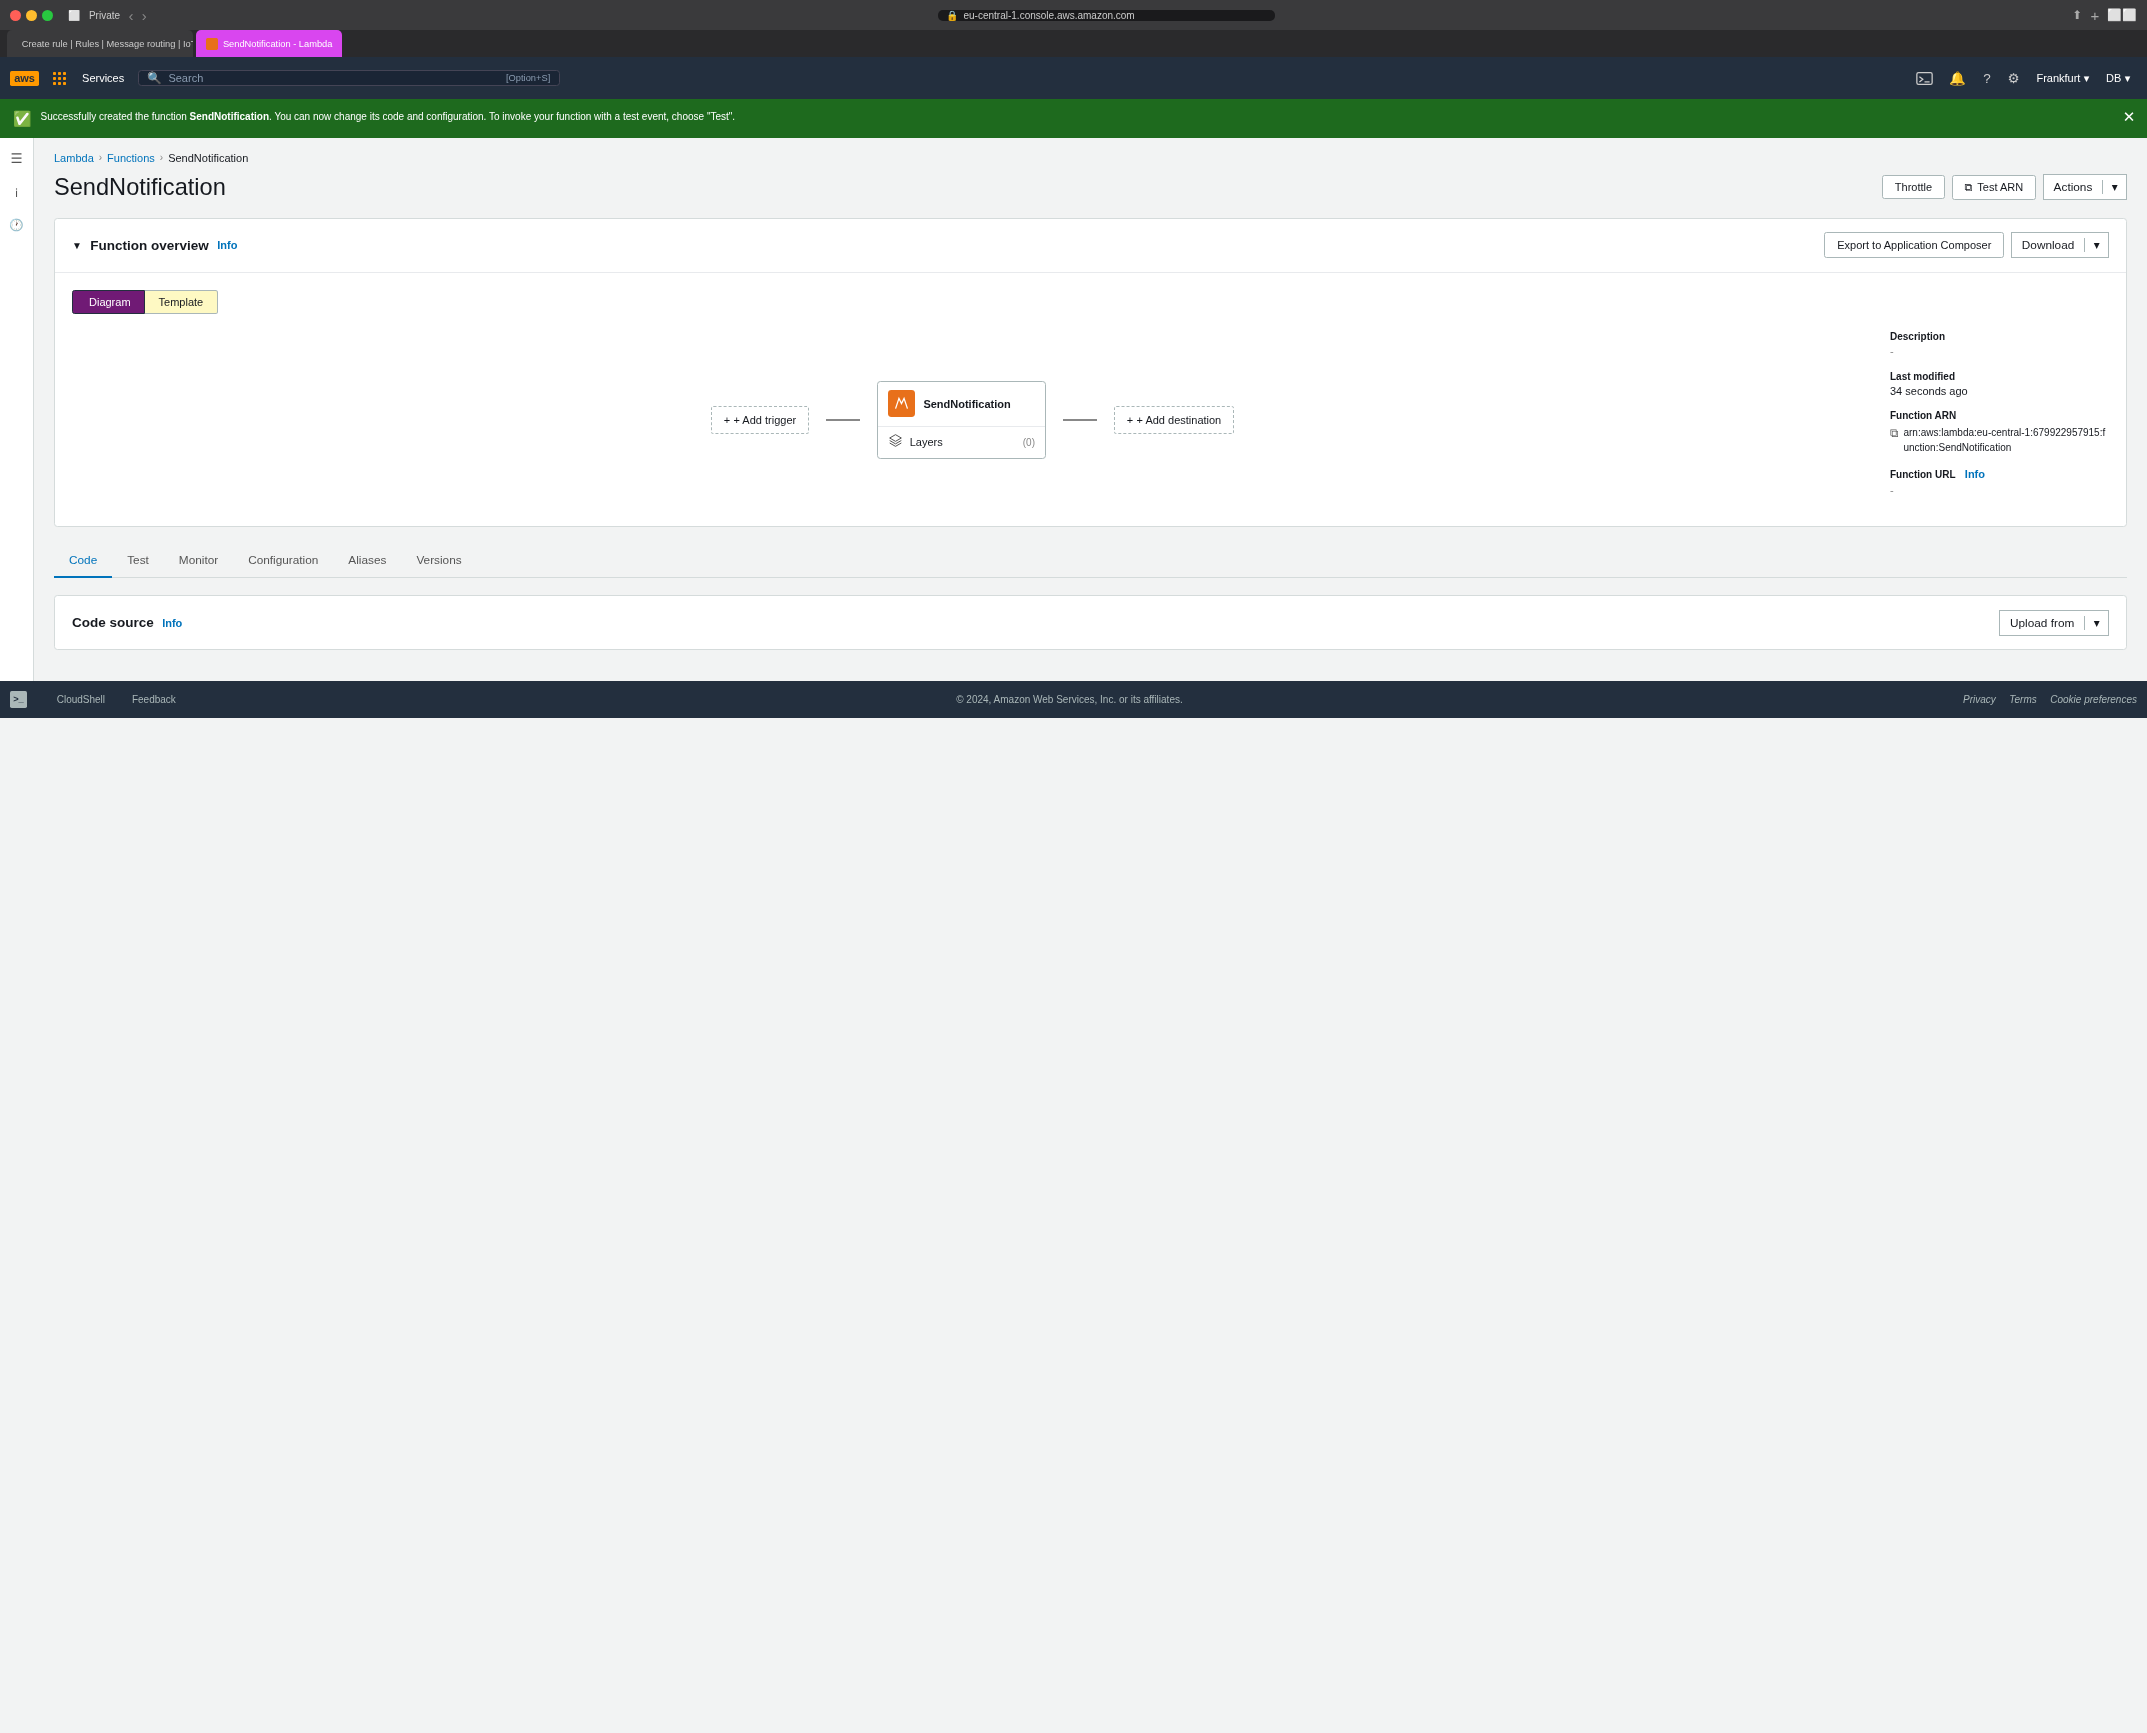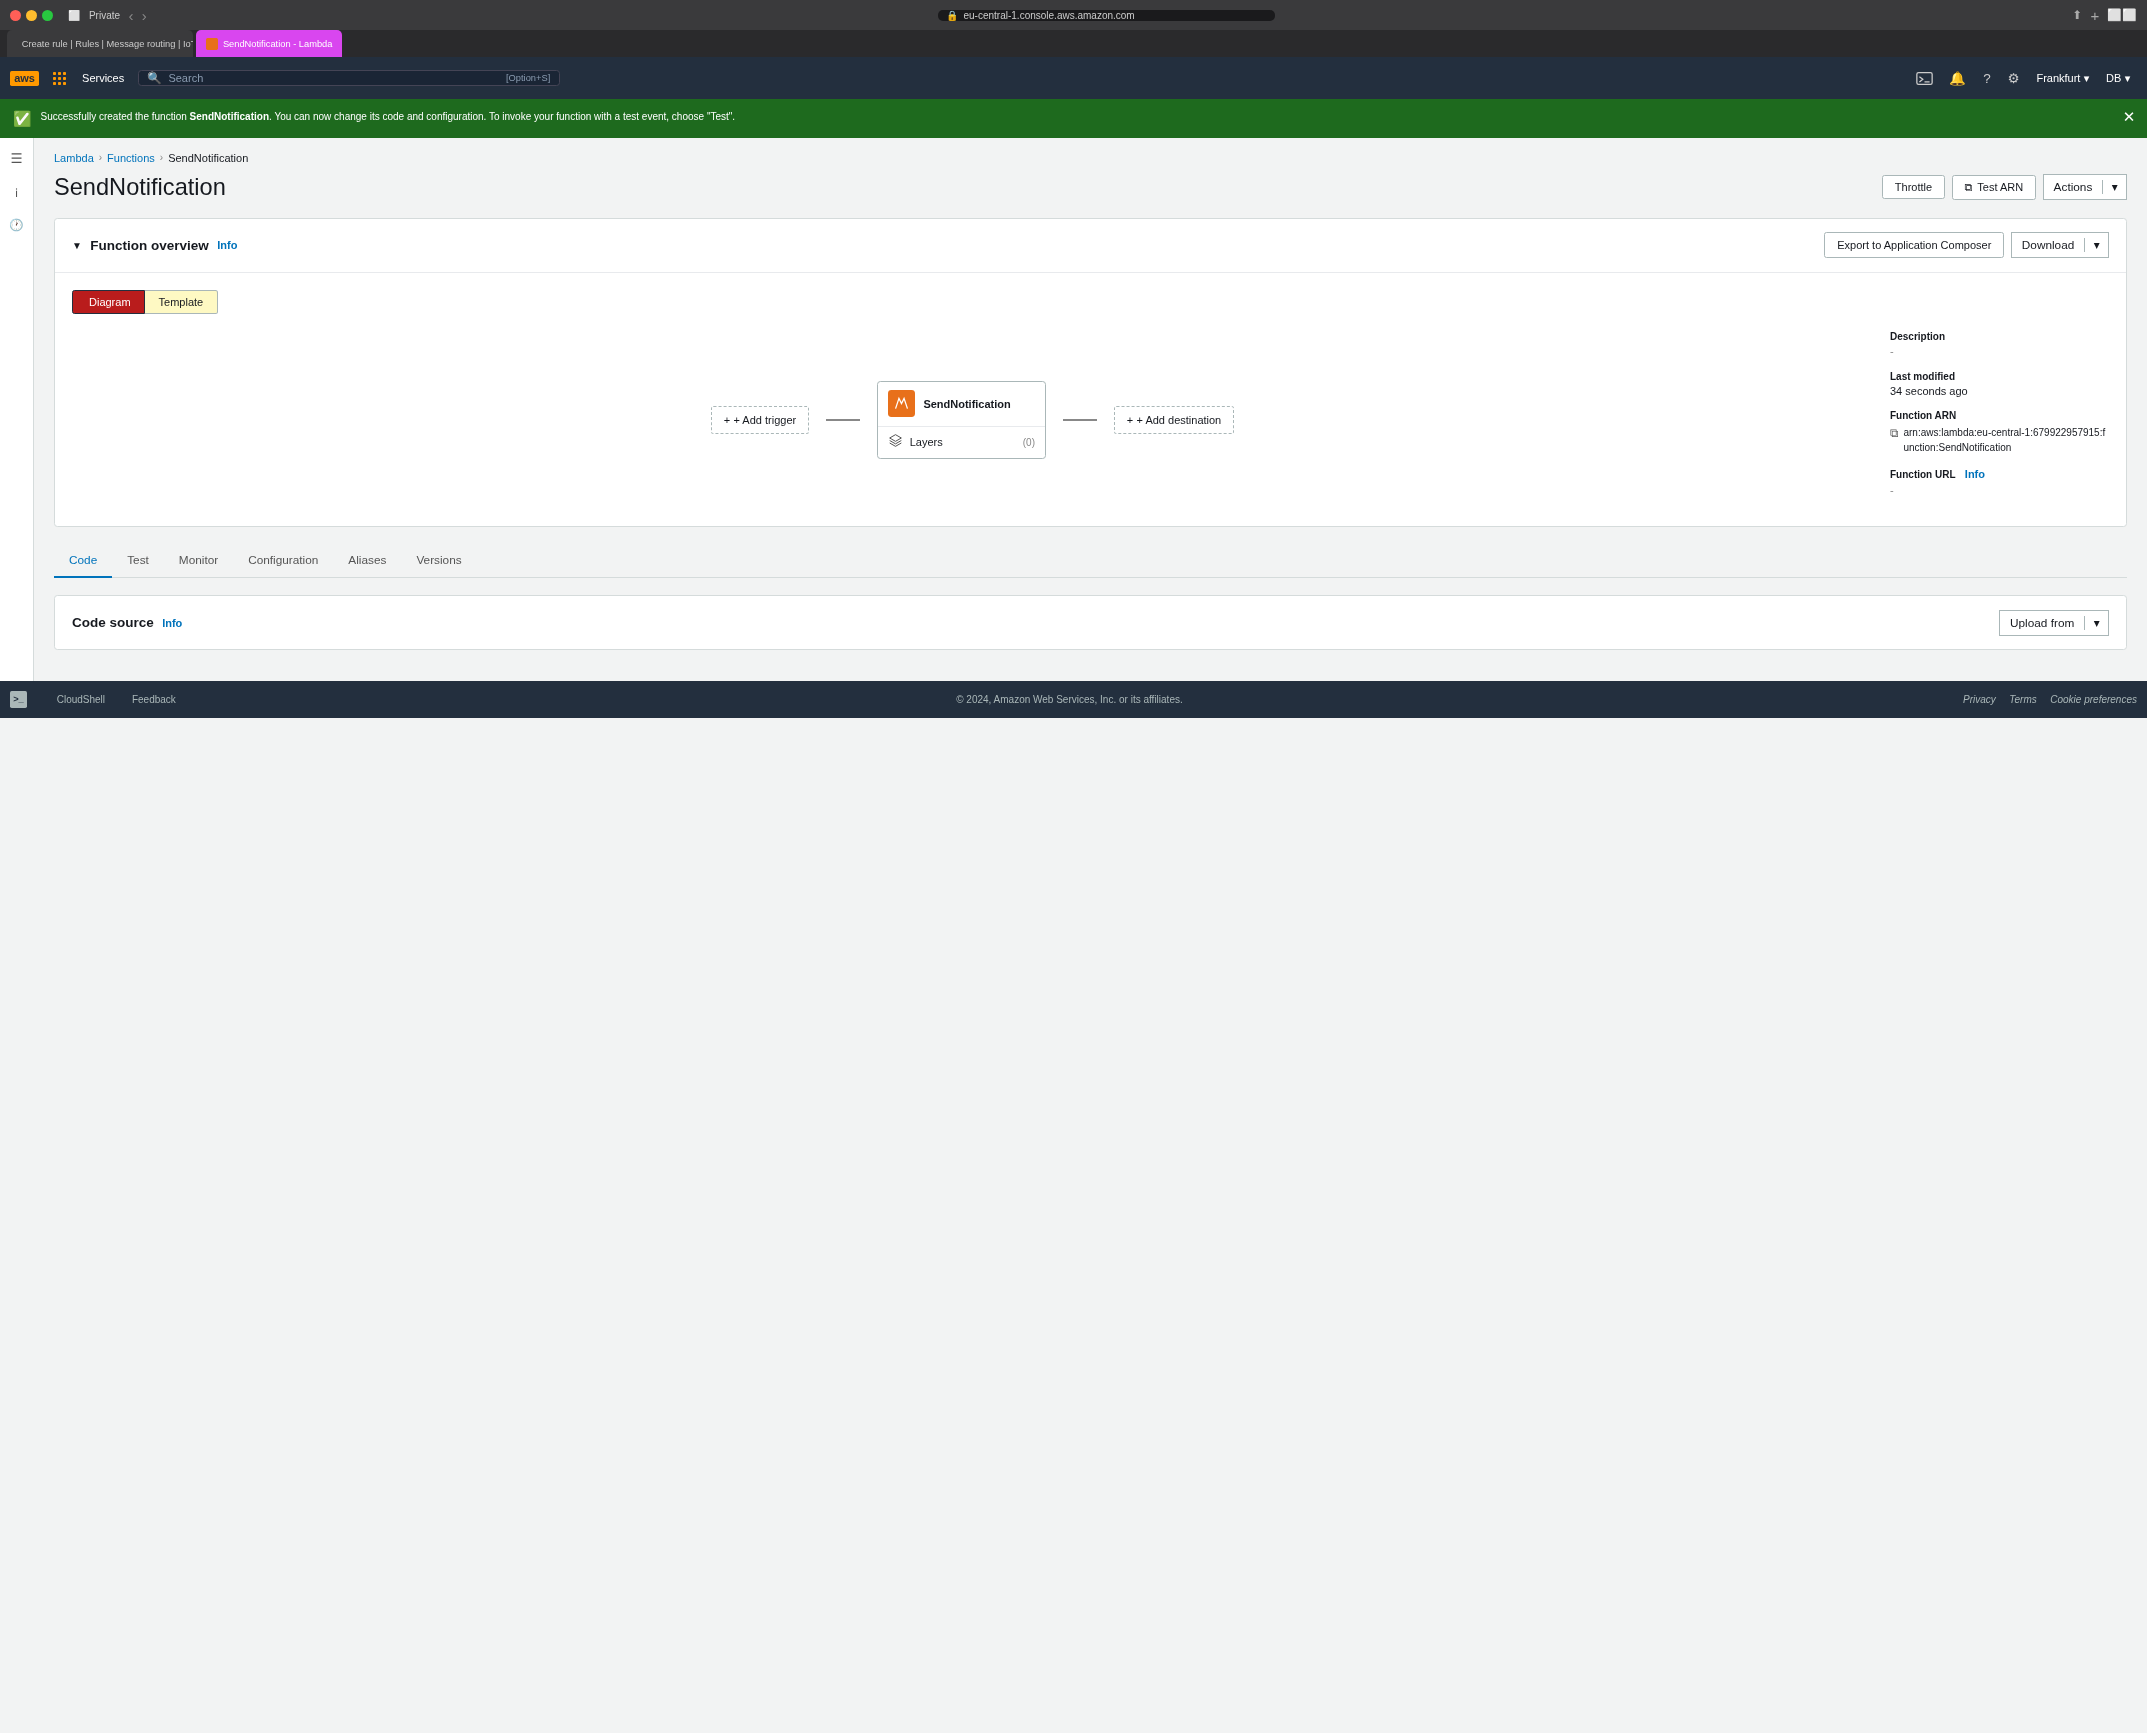--- a/index.html
+++ b/index.html
@@ -367,21 +367,21 @@
       padding: 5px 13.5px;
       border: 0.8px solid #aab7b8;
       cursor: pointer;
       font-size: 11px;
       background: #fef9c3;
       color: #16191f;
     }
     .view-tab:first-child { border-radius: 2.5px 0 0 2.5px; }
     .view-tab:last-child { border-radius: 0 2.5px 2.5px 0; border-left: none; }
     .view-tab.active {
-      background: #b91c1c;
+      background: #701a75;
       color: #fff;
       border-color: #232f3e;
       padding-left: 16px;
     }
 
     
     .diagram-area {
       display: flex;
       gap: 17px;
     }

